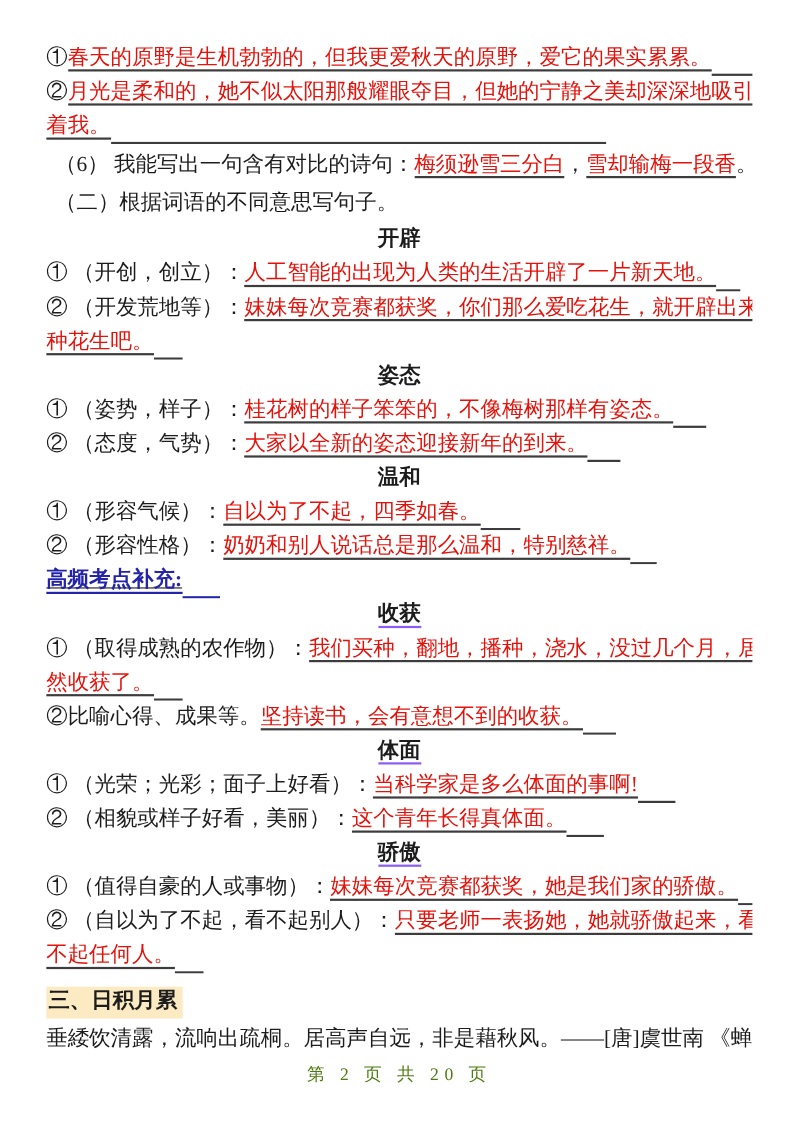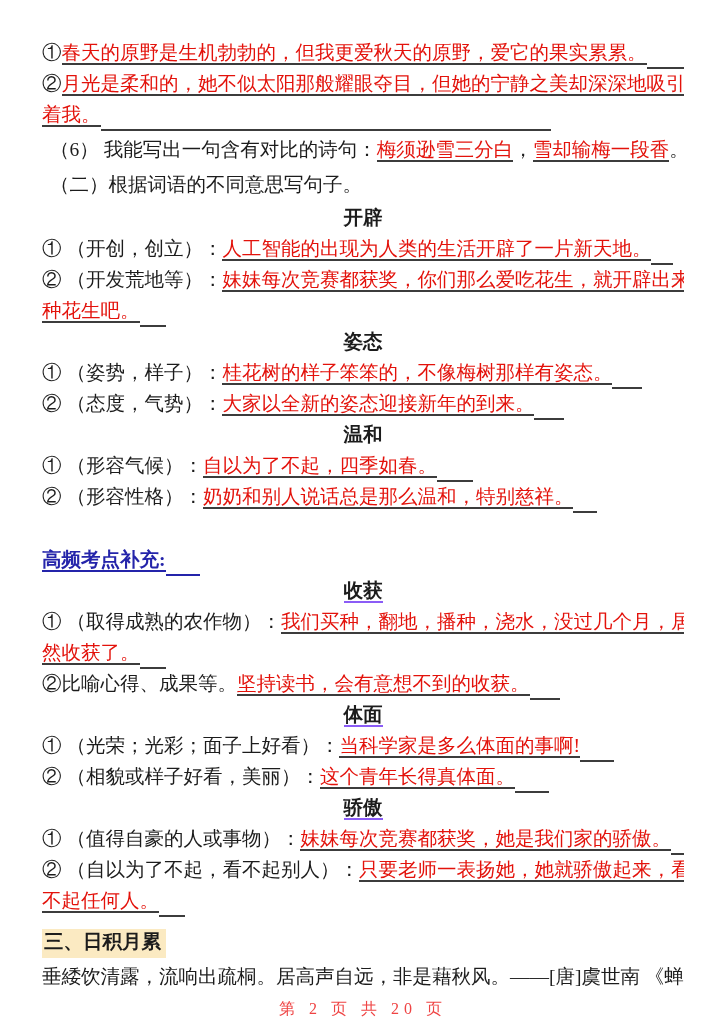--- a/index.html
+++ b/index.html
@@ -40,21 +40,21 @@
     padding: 2px 5px 12px 2px;
   }
   .s-blank      { display: inline-block; border-bottom: 2px solid #3c3c3c; }
   .s-blank-blue { display: inline-block; border-bottom: 2px solid #2424aa; }
 
   .footer {
     margin-top: 6px;
     text-align: center;
     font-size: 16px;
     letter-spacing: 5px;
-    color: #ef4444;
+    color: #4d7c0f;
   }
 </style>
 </head>
 <body>
 
 <div id="page">
   <div>
       <div class="line"><span class="s-black">①</span><span class="s-red-u">春天的原野是生机勃勃的，但我更爱秋天的原野，爱它的果实累累。</span><span class="s-blank" style="width: 42px;">&nbsp;</span></div>
       <div class="line"><span class="s-black">②</span><span class="s-red-u">月光是柔和的，她不似太阳那般耀眼夺目，但她的宁静之美却深深地吸引</span></div>
       <div class="line"><span class="s-red-u">着我。</span><span class="s-blank" style="width: 450px;">&nbsp;</span></div>
@@ -63,21 +63,21 @@
       <div class="line center" style="margin-top: 2px;"><span class="s-head">开辟</span></div>
       <div class="line"><span class="s-black">① （开创，创立）：</span><span class="s-red-u">人工智能的出现为人类的生活开辟了一片新天地。</span><span class="s-blank" style="width: 22px;">&nbsp;</span></div>
       <div class="line"><span class="s-black">② （开发荒地等）：</span><span class="s-red-u">妹妹每次竞赛都获奖，你们那么爱吃花生，就开辟出来</span></div>
       <div class="line"><span class="s-red-u">种花生吧。</span><span class="s-blank" style="width: 26px;">&nbsp;</span></div>
       <div class="line center"><span class="s-head">姿态</span></div>
       <div class="line"><span class="s-black">① （姿势，样子）：</span><span class="s-red-u">桂花树的样子笨笨的，不像梅树那样有姿态。</span><span class="s-blank" style="width: 30px;">&nbsp;</span></div>
       <div class="line"><span class="s-black">② （态度，气势）：</span><span class="s-red-u">大家以全新的姿态迎接新年的到来。</span><span class="s-blank" style="width: 30px;">&nbsp;</span></div>
       <div class="line center"><span class="s-head">温和</span></div>
       <div class="line"><span class="s-black">① （形容气候）：</span><span class="s-red-u">自以为了不起，四季如春。</span><span class="s-blank" style="width: 36px;">&nbsp;</span></div>
       <div class="line"><span class="s-black">② （形容性格）：</span><span class="s-red-u">奶奶和别人说话总是那么温和，特别慈祥。</span><span class="s-blank" style="width: 24px;">&nbsp;</span></div>
-      <div class="line" style="margin-top: 32px;"><span class="s-blue-u">高频考点补充:</span><span class="s-blank-blue" style="width: 34px;">&nbsp;</span></div>
+      <div class="line" style="margin-top: 0; text-decoration: underline;"><span class="s-blue-u">高频考点补充:</span><span class="s-blank-blue" style="width: 34px;">&nbsp;</span></div>
       <div class="line center"><span class="s-head-u">收获</span></div>
       <div class="line"><span class="s-black">① （取得成熟的农作物）：</span><span class="s-red-u">我们买种，翻地，播种，浇水，没过几个月，居</span></div>
       <div class="line"><span class="s-red-u">然收获了。</span><span class="s-blank" style="width: 26px;">&nbsp;</span></div>
       <div class="line"><span class="s-black">②比喻心得、成果等。</span><span class="s-red-u">坚持读书，会有意想不到的收获。</span><span class="s-blank" style="width: 30px;">&nbsp;</span></div>
       <div class="line center"><span class="s-head-u">体面</span></div>
       <div class="line"><span class="s-black">① （光荣；光彩；面子上好看）：</span><span class="s-red-u">当科学家是多么体面的事啊!</span><span class="s-blank" style="width: 34px;">&nbsp;</span></div>
       <div class="line"><span class="s-black">② （相貌或样子好看，美丽）：</span><span class="s-red-u">这个青年长得真体面。</span><span class="s-blank" style="width: 34px;">&nbsp;</span></div>
       <div class="line center"><span class="s-head-u">骄傲</span></div>
       <div class="line"><span class="s-black">① （值得自豪的人或事物）：</span><span class="s-red-u">妹妹每次竞赛都获奖，她是我们家的骄傲。</span><span class="s-blank" style="width: 26px;">&nbsp;</span></div>
       <div class="line"><span class="s-black">② （自以为了不起，看不起别人）：</span><span class="s-red-u">只要老师一表扬她，她就骄傲起来，看</span></div>

